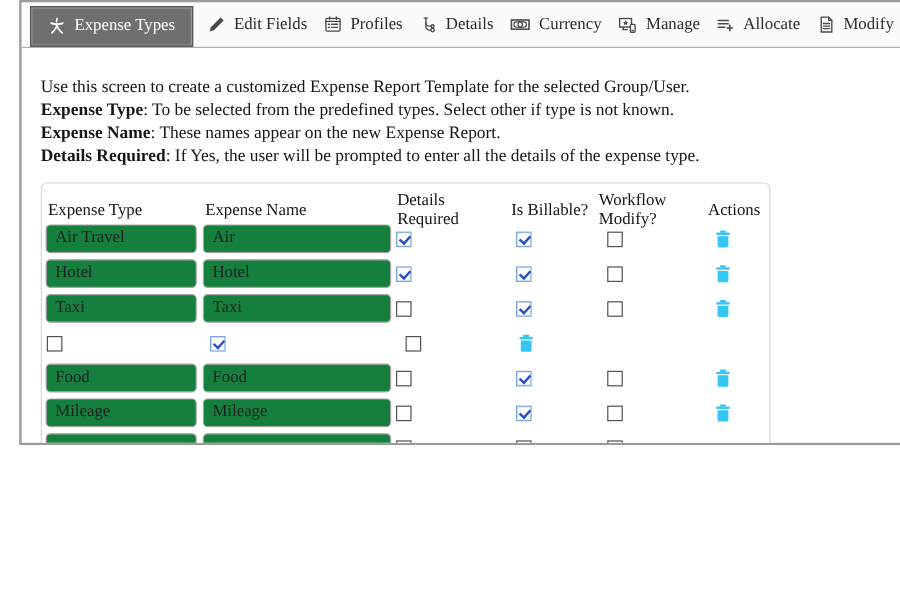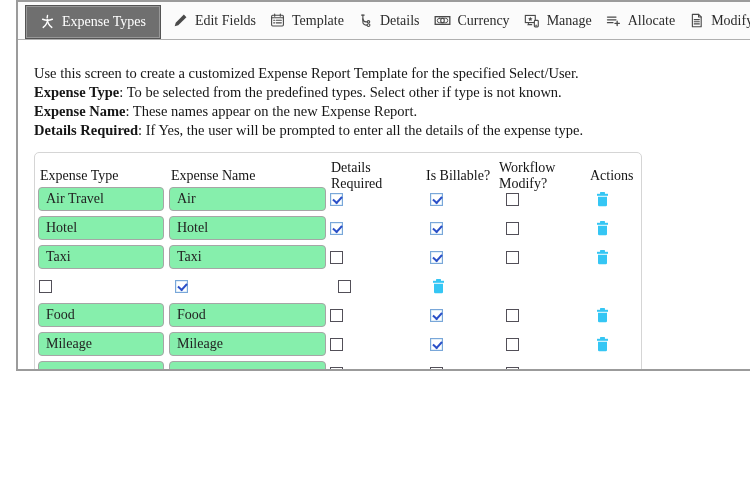--- a/index.html
+++ b/index.html
@@ -54,21 +54,21 @@
     grid-template-columns: 131px 160px 95px 73px 91px 48px;
     align-items: center;
   }
   .thead { height: 22px; }
   .thead span { font-size: 14px; color: #141414; padding-left: 2px; }
   .trow { margin-top: 5px; height: 24px; }
   .tinput {
     height: 24px;
     border: 1px solid #a6a6a6;
     border-radius: 4px;
-    background: #86efac;
+    background: #15803d;
     font-family: "Liberation Serif", serif;
     font-size: 14px; color: #222;
     padding: 0 6px 0 7px;
     outline: none;
   }
   .tinput.c1 { width: 126px; }
   .tinput.c2 { width: 157px; }
   .cell { display: flex; align-items: center; }
   .cell.cb3 { padding-left: 1px; }
   .cell.cb4 { padding-left: 6px; }
@@ -129,21 +129,21 @@
           <rect x="1.7" y="2.4" width="12.6" height="11.4" rx="1.2"></rect>
           <line x1="1.7" y1="5.1" x2="14.3" y2="5.1"></line>
           <line x1="5" y1="1.1" x2="5" y2="3.4"></line>
             <line x1="11" y1="1.1" x2="11" y2="3.4"></line>
           <line x1="3.9" y1="7.7" x2="4.9" y2="7.7"></line>
             <line x1="6.6" y1="7.7" x2="12.1" y2="7.7"></line>
           <line x1="3.9" y1="10.5" x2="4.9" y2="10.5"></line>
             <line x1="6.6" y1="10.5" x2="12.1" y2="10.5"></line>
         </svg>
       </span>
-      <span>Template</span>
+      <span>Profiles</span>
     </div>
 
     <div class="tab">
       <span style="display:inline-flex">
         <svg width="15" height="15" viewBox="0 0 16 16" fill="none" stroke="#4a4a4a" stroke-width="1.2" stroke-linecap="round">
           <path d="M3.8 2.2 H6.6"></path>
           <path d="M5.2 2.2 V9.6 A3.3 3.3 0 0 0 8.5 12.9 H9.4"></path>
           <path d="M5.2 6.3 A3.3 3.3 0 0 0 8.5 9.4 H9.4"></path>
           <circle cx="11.2" cy="9.4" r="1.3"></circle>
           <circle cx="11.2" cy="12.9" r="1.5"></circle>
@@ -198,21 +198,21 @@
           <line x1="5.6" y1="9.3" x2="11" y2="9.3"></line>
           <line x1="5.6" y1="11.6" x2="11" y2="11.6"></line>
         </svg>
       </span>
       <span>Modify</span>
     </div>
   </div>
 
   <div class="content">
     <div class="intro">
-      <p><span>Use this screen to create a customized Expense Report Template for the specified Select/User.</span></p>
+      <p><span>Use this screen to create a customized Expense Report Template for the selected Group/User.</span></p>
       <p><b>Expense Type</b><span>: To be selected from the predefined types. Select other if type is not known.</span></p>
       <p><b>Expense Name</b><span>: These names appear on the new Expense Report.</span></p>
       <p><b>Details Required</b><span>: If Yes, the user will be prompted to enter all the details of the expense type.</span></p>
     </div>
 
     <div class="tablebox">
       <div class="thead">
         <span>Expense Type</span>
         <span>Expense Name</span>
         <span>Details Required</span>

